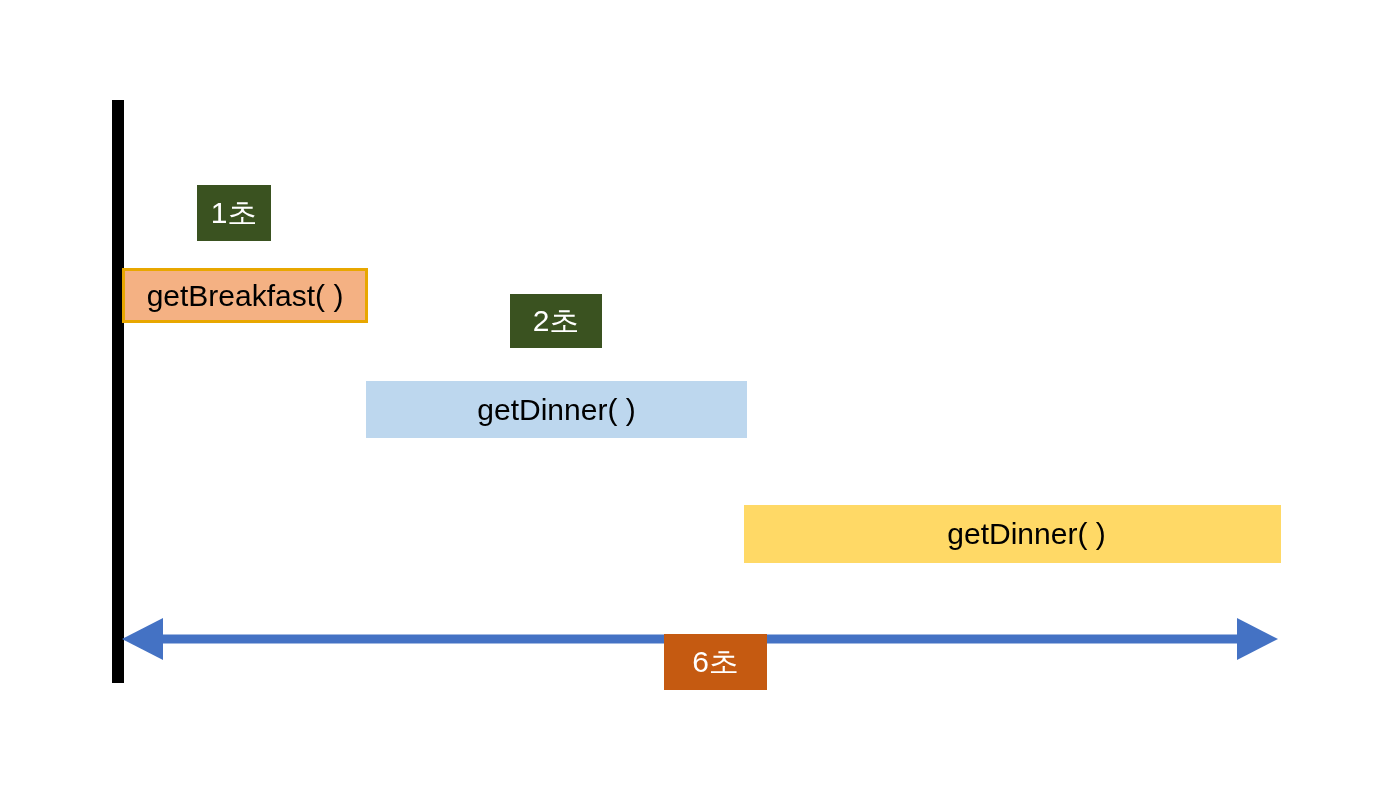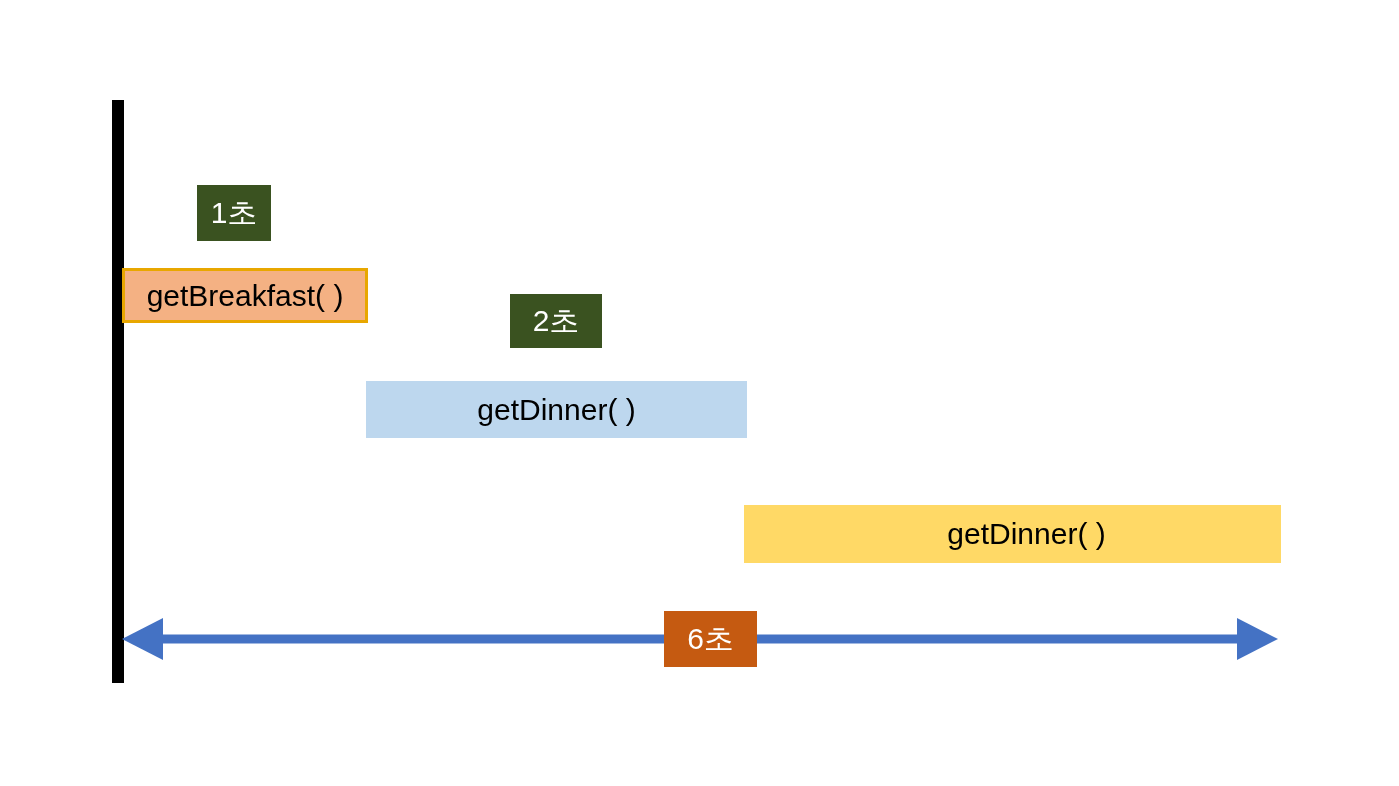--- a/index.html
+++ b/index.html
@@ -98,15 +98,15 @@
 
     <polygon points="122,639 163,618 163,660" fill="#4472C4"></polygon>
 
     <rect x="163" y="634.5" width="501" height="9" fill="#4472C4"></rect>
 
     <rect x="757" y="634.5" width="480" height="9" fill="#4472C4"></rect>
 
     <polygon points="1278,639 1237,618 1237,660" fill="#4472C4"></polygon>
   </svg>
 
-  <div class="blk chip-total" style="left:664px; top:611px; width:93px; height:56px;text-align:right;">6초</div>
+  <div class="blk chip-total" style="left:664px; top:634px; width:103px; height:56px;text-align:right;">6초</div>
 
 </div>
 
 </body></html>

